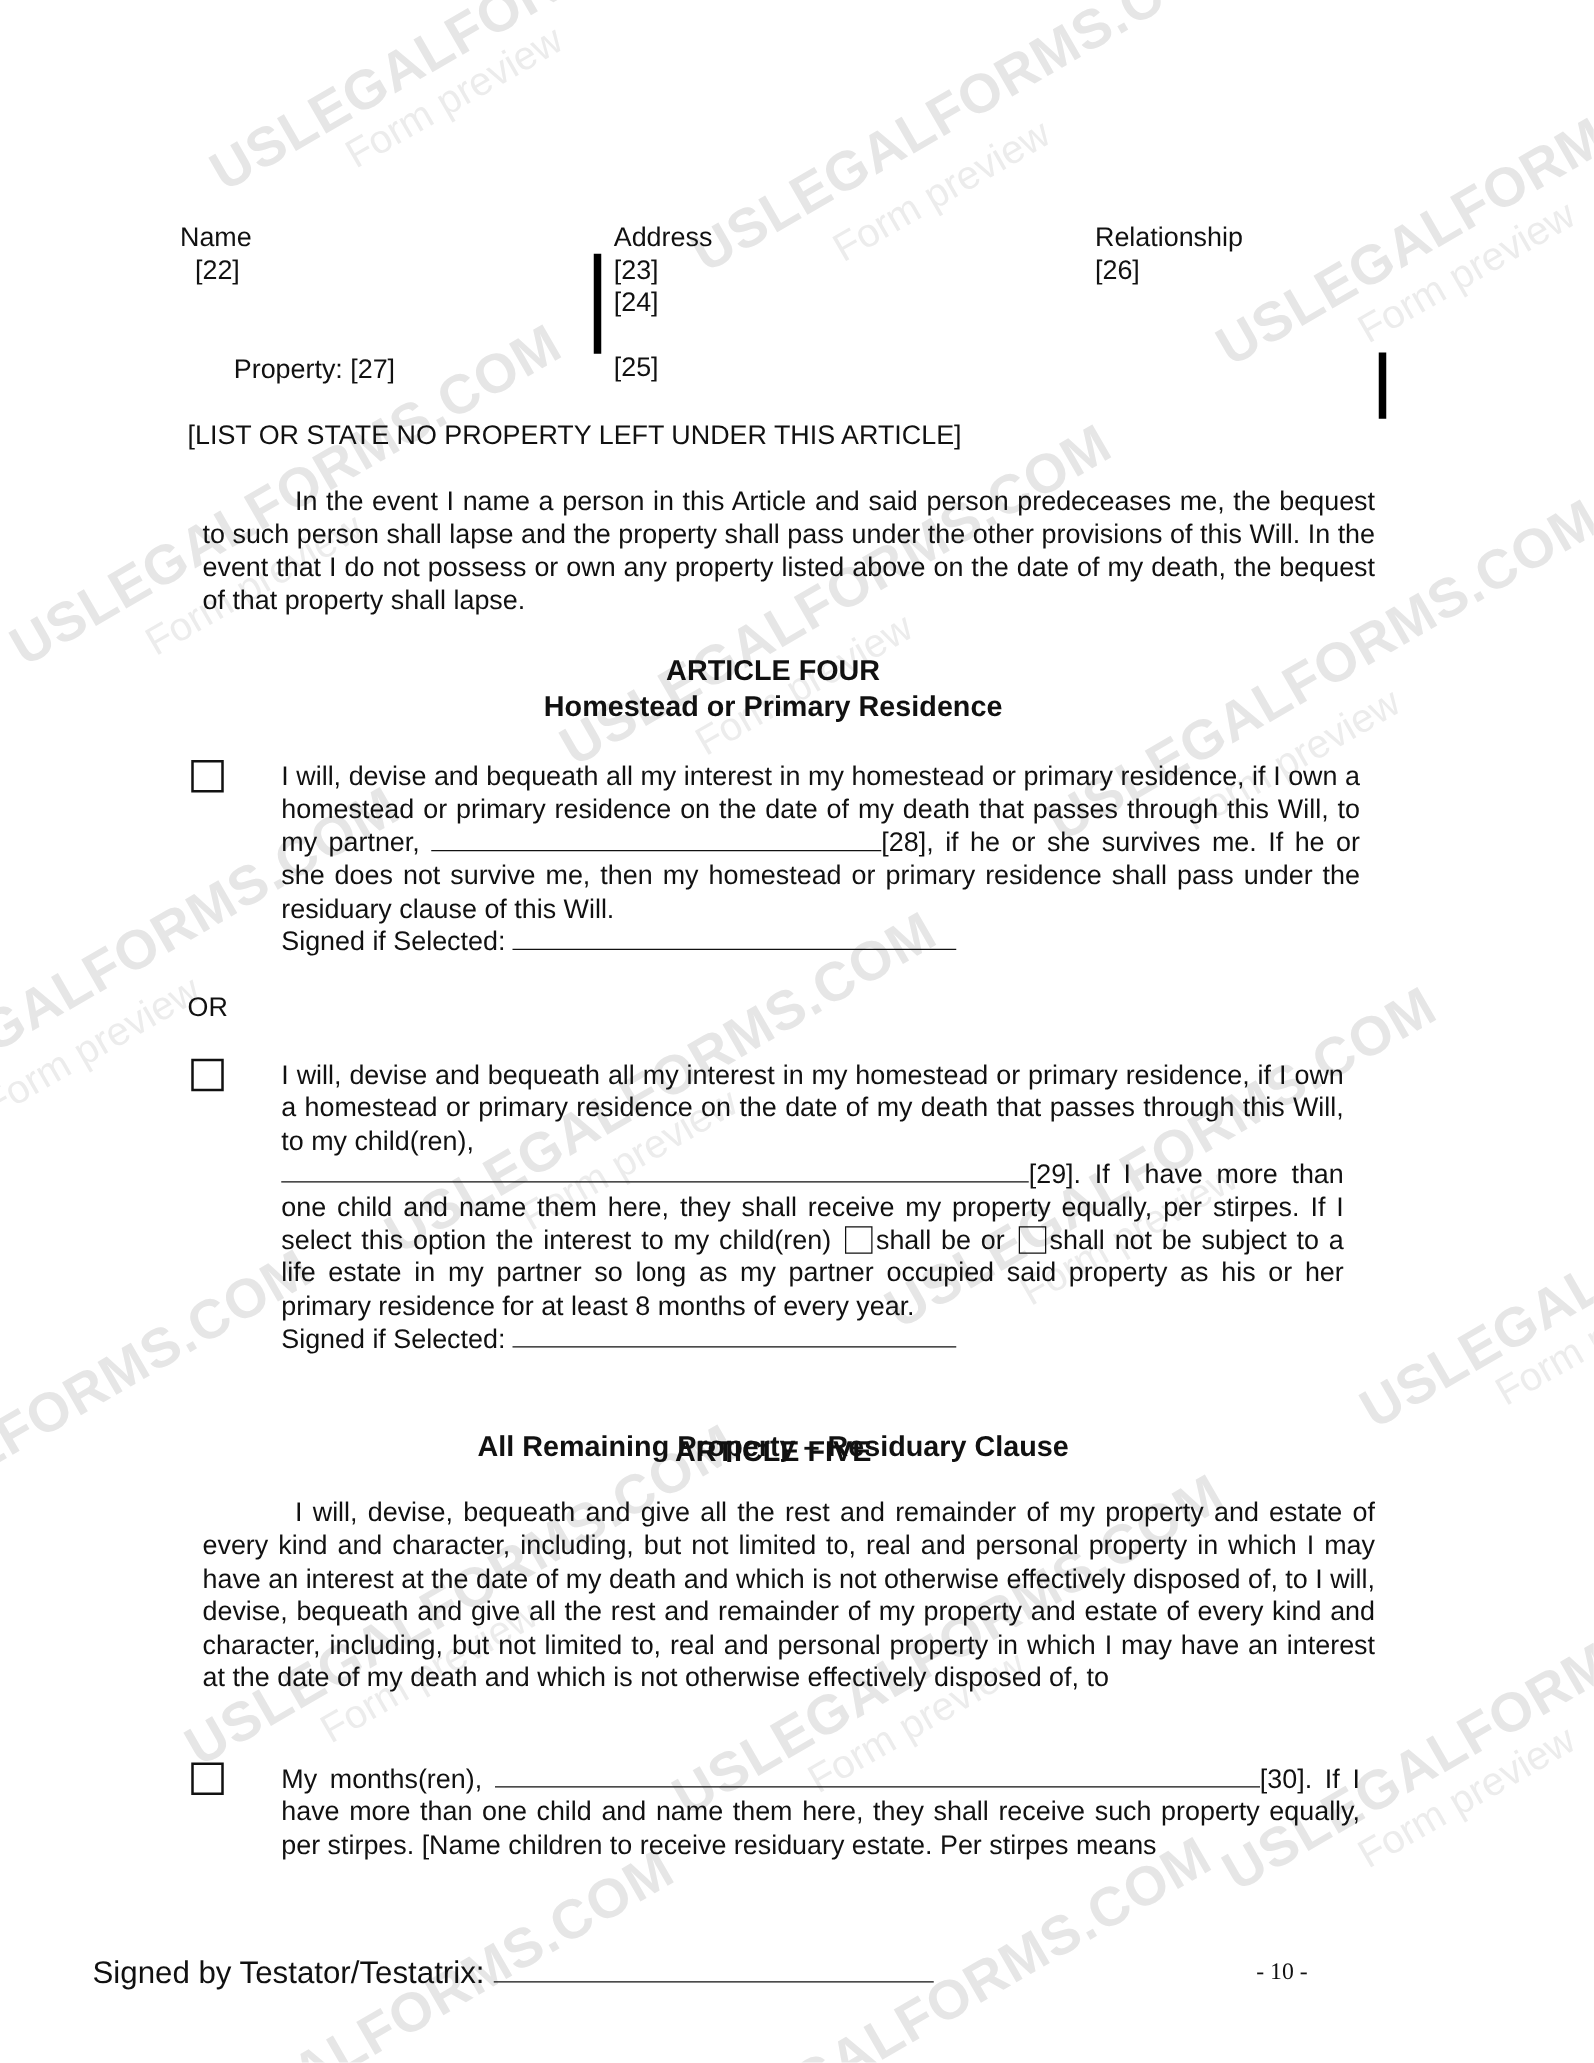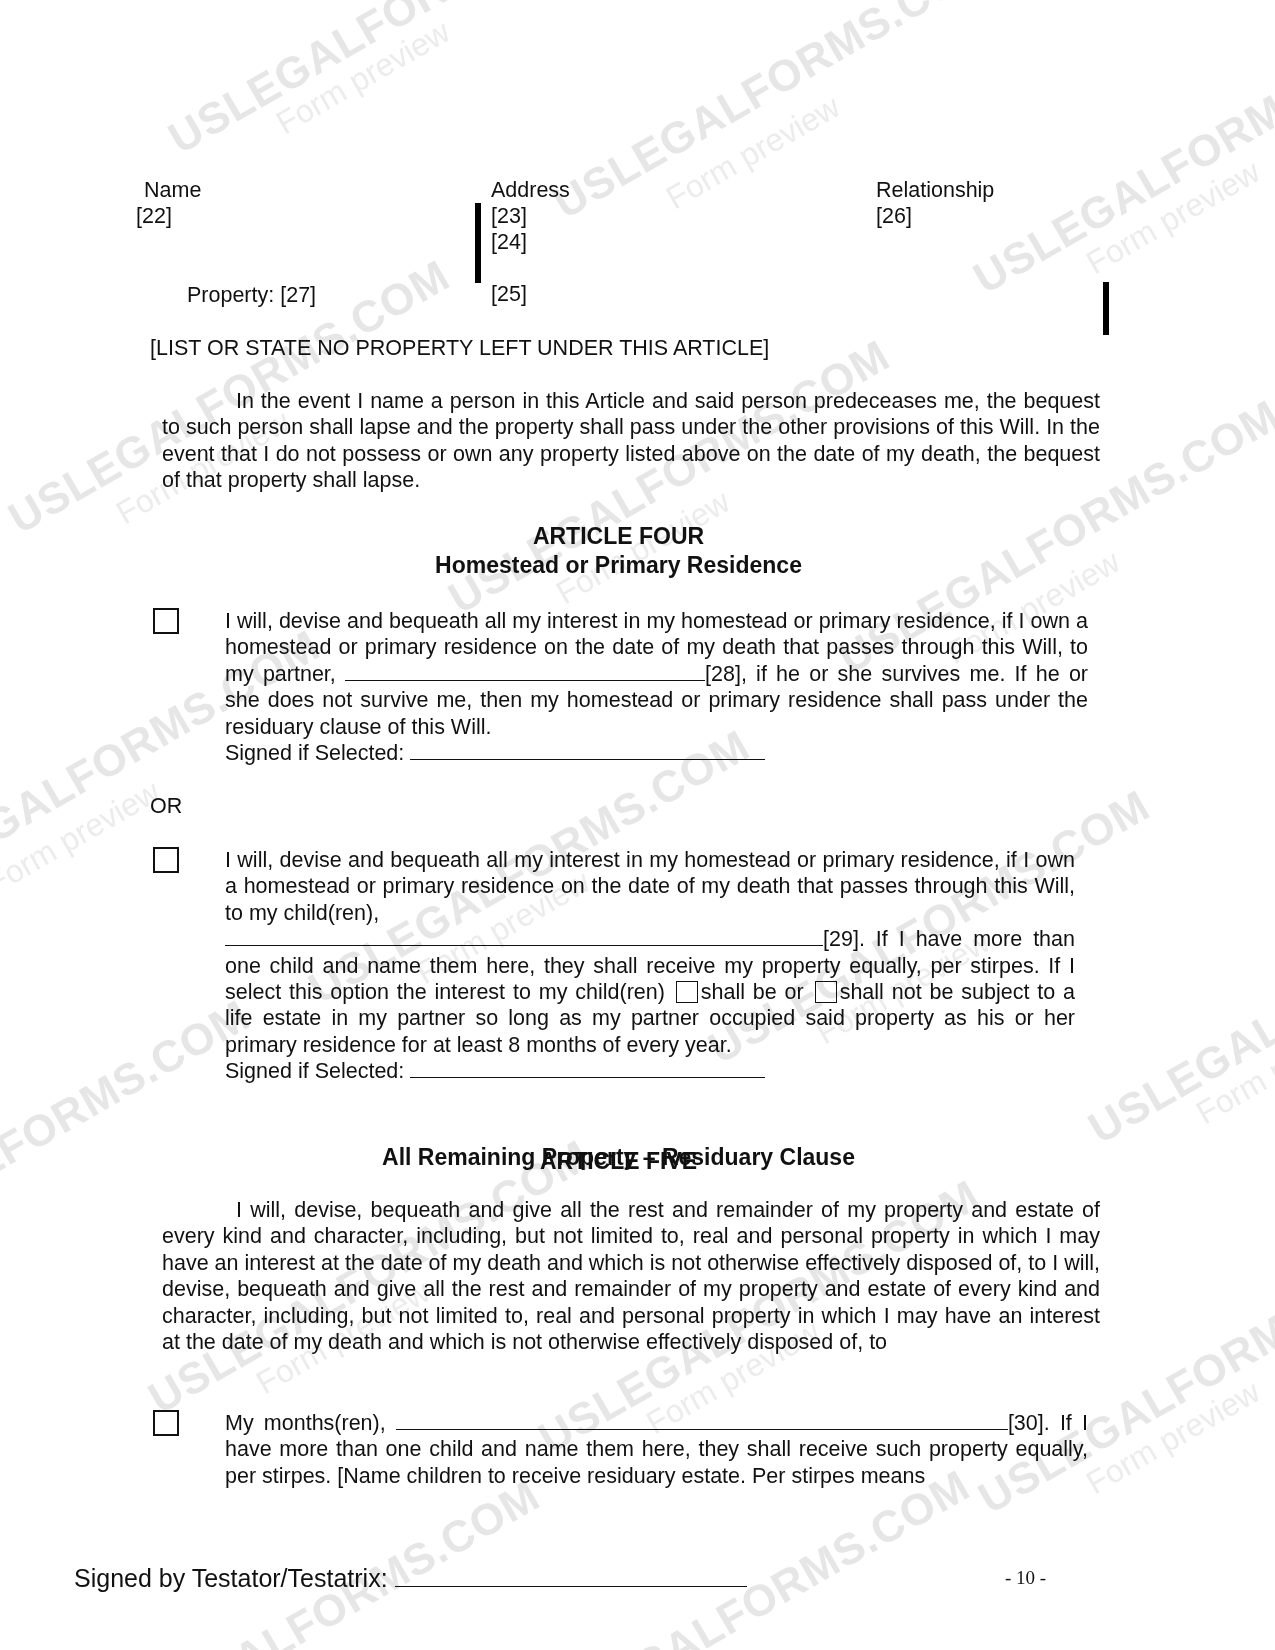--- a/index.html
+++ b/index.html
@@ -48,21 +48,21 @@
 <div class="wm" style="left:530px;top:1420px;">USLEGALFORMS.COM</div>
 <div class="wm2" style="left:640px;top:1410px;">Form preview</div>
 <div class="wm" style="left:970px;top:1480px;">USLEGALFORMS.COM</div>
 <div class="wm2" style="left:1080px;top:1470px;">Form preview</div>
 <div class="wm" style="left:90px;top:1720px;">USLEGALFORMS.COM</div>
 <div class="wm" style="left:520px;top:1710px;">USLEGALFORMS.COM</div>
 
 <div class="abs" style="left:144px;top:177px;">Name</div>
 <div class="abs" style="left:491px;top:177px;">Address</div>
 <div class="abs" style="left:876px;top:177px;">Relationship</div>
-<div class="abs" style="left:136px;top:203px;">[22]</div>
+<div class="abs" style="left:156px;top:203px;">[22]</div>
 <div class="abs" style="left:491px;top:203px;">[23]</div>
 <div class="abs" style="left:491px;top:229px;">[24]</div>
 <div class="abs" style="left:491px;top:255px;margin-top:26px;">[25]</div>
 <div class="abs" style="left:876px;top:203px;">[26]</div>
 <div class="bar" style="left:475px;top:203px;height:80px;"></div>
 <div class="bar" style="left:1103px;top:282px;height:53px;"></div>
 <div class="abs" style="left:144px;top:282px;margin-left:43px;">Property: [27]</div>
 
 <div class="abs" style="left:150px;top:335px;">[LIST OR STATE NO PROPERTY LEFT UNDER THIS ARTICLE]</div>
 

